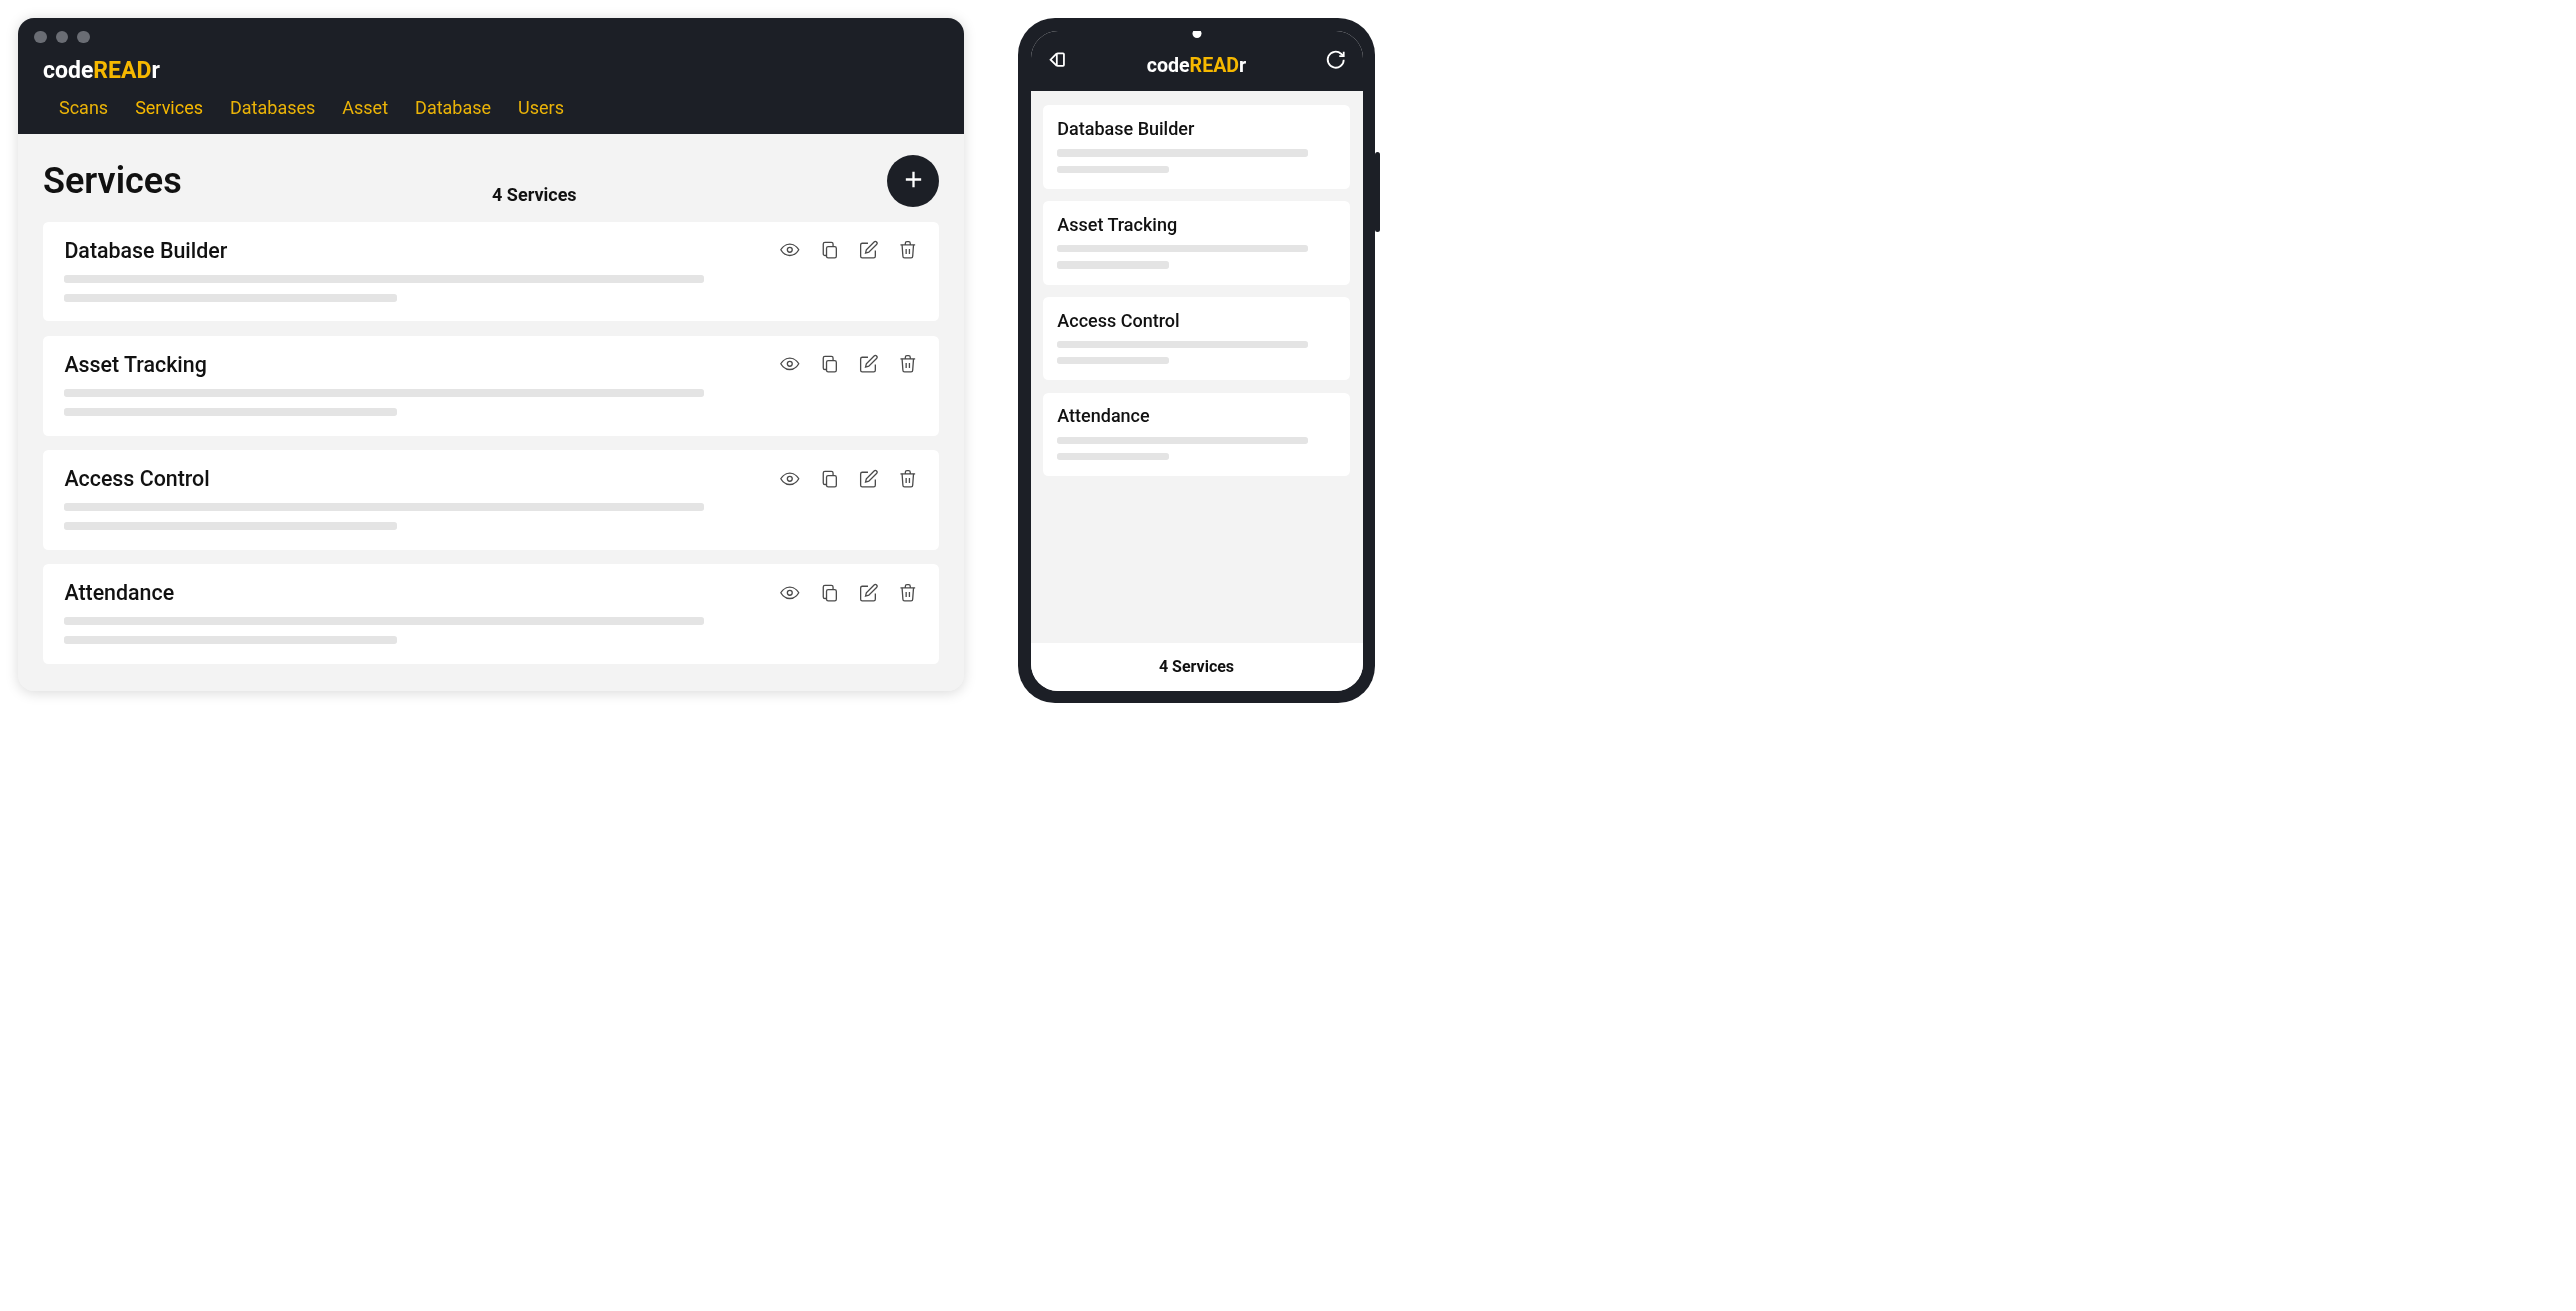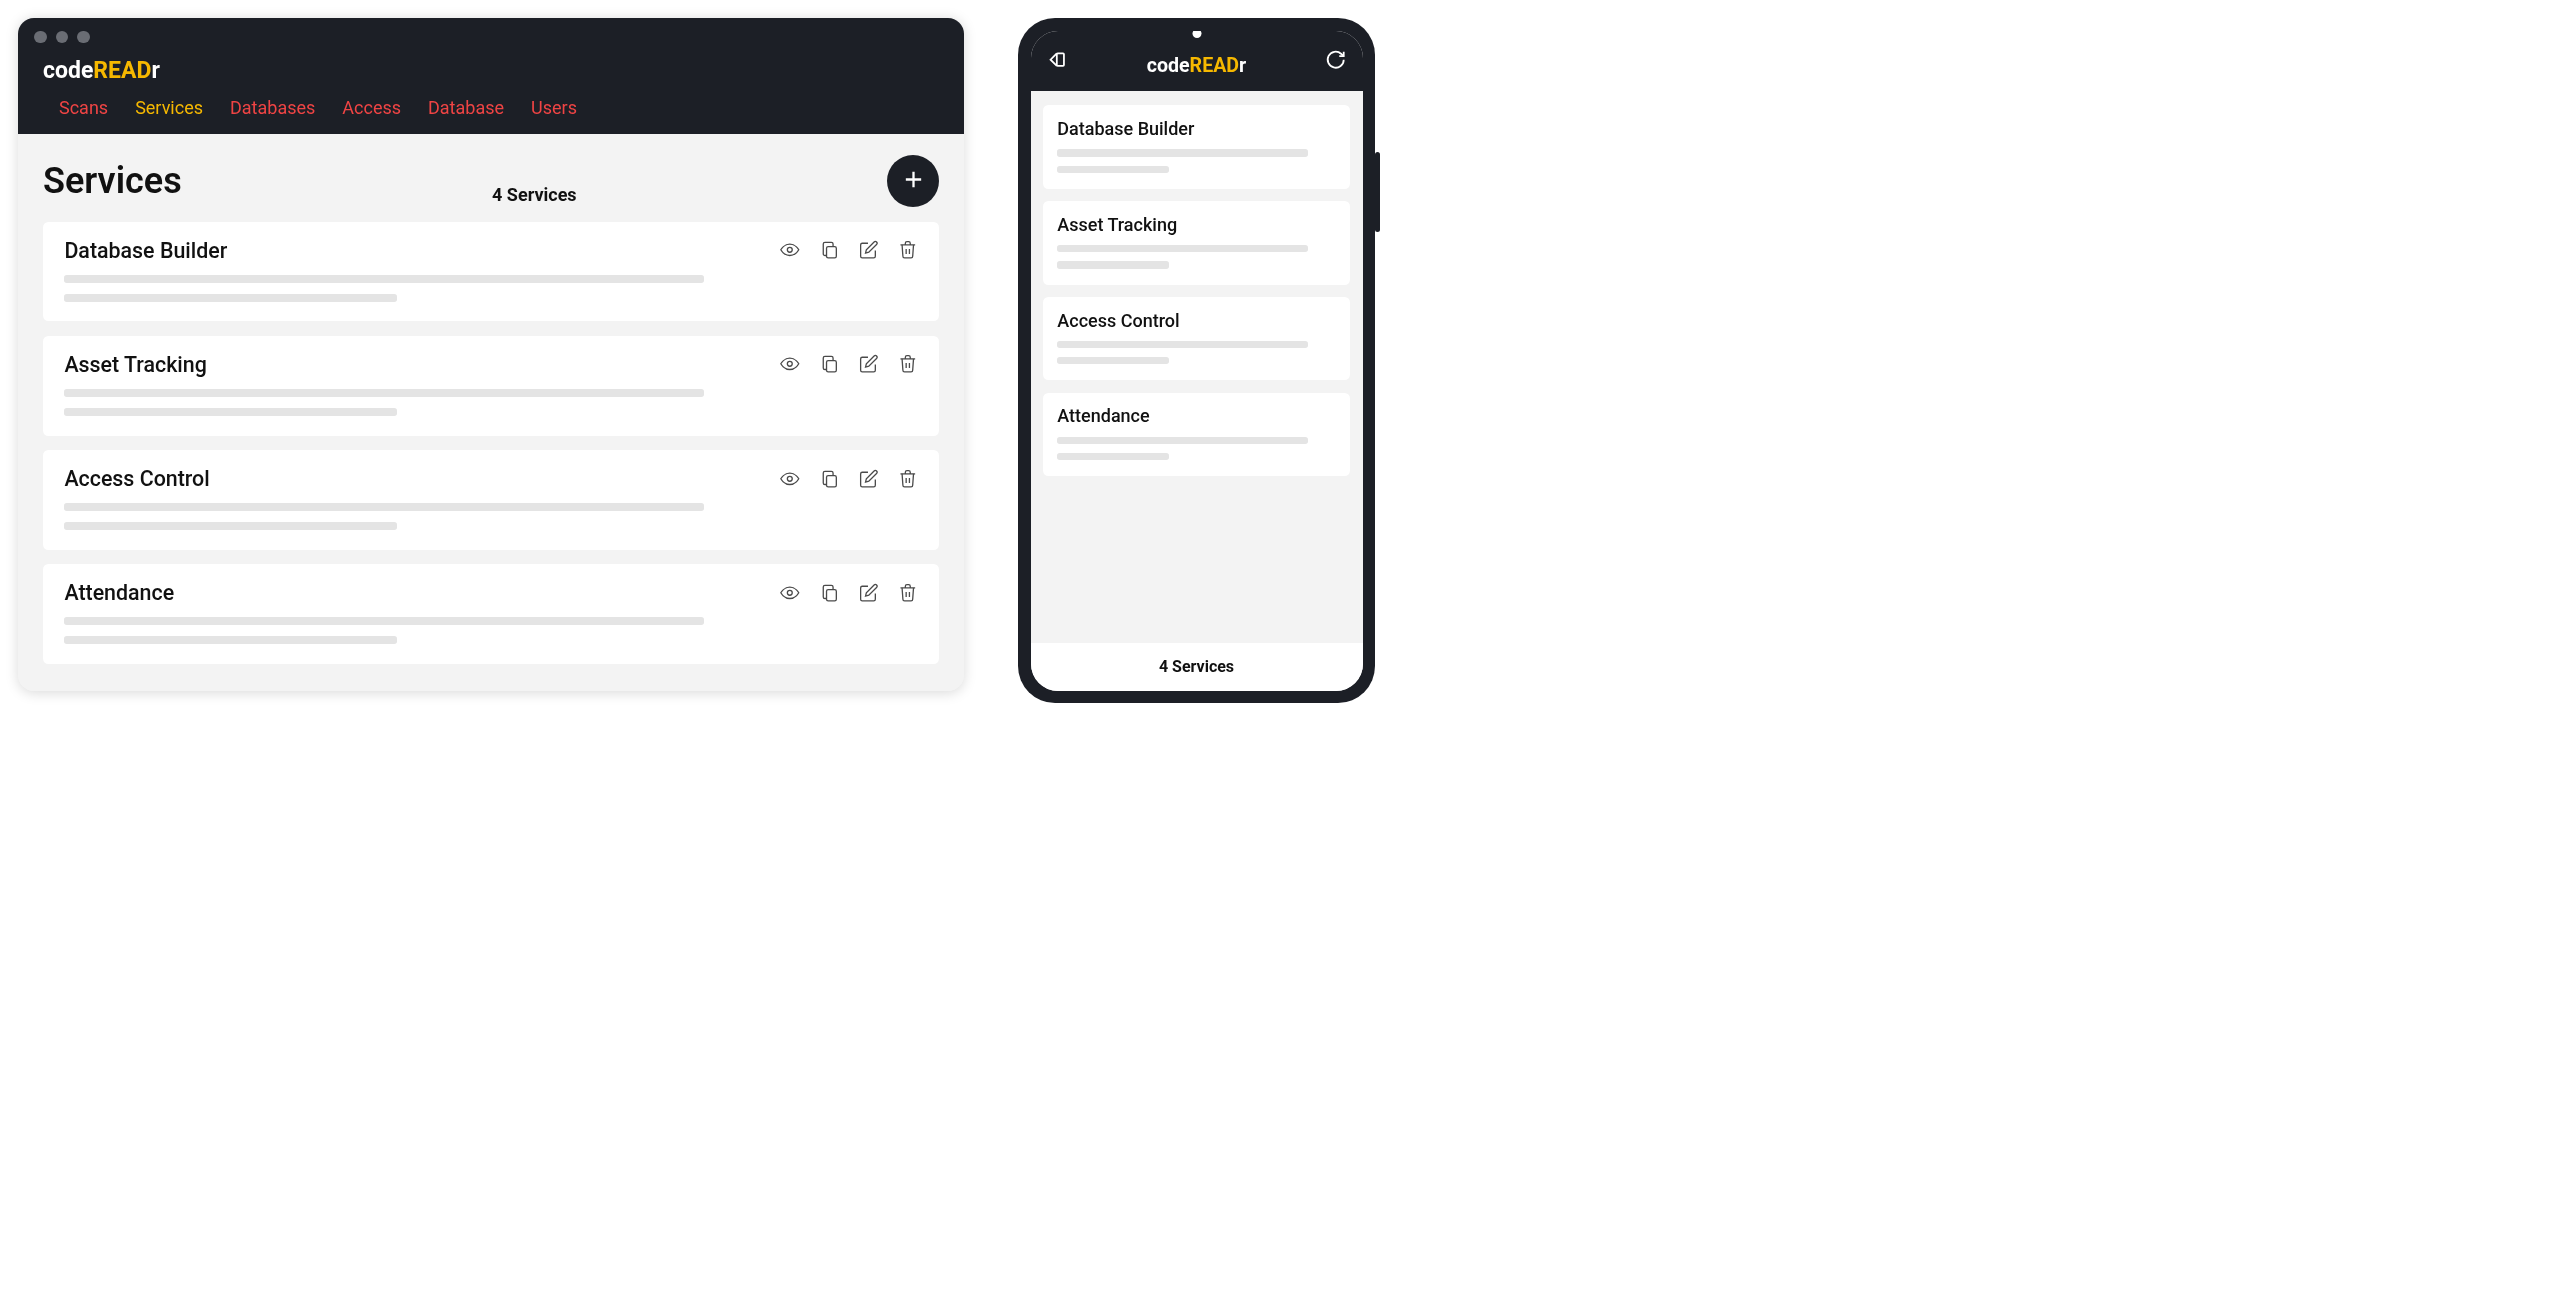--- a/index.html
+++ b/index.html
@@ -32,21 +32,21 @@
     font-weight: 700;
     padding: 5.4px 9px 9px 9px;
   }
   .brand .accent { color: #f6b800; }
   .navbar {
     display: flex;
     gap: 27px;
     padding: 3.6px 25px 16px 25px;
   }
   .nav-item {
-    color: #ef4444;
+    color: #eab308;
     font-size: 18px;
     cursor: pointer;
   }
   .nav-item.active { color: #f6b800; }
 
   .page {
     background: #f3f3f3;
     padding: 21.4px 25px 27px 25px;
   }
   .page-head {
@@ -192,21 +192,21 @@
       <div class="dot"></div>
       <div class="dot"></div>
     </div>
     <div class="brand">
       <span>code</span><span class="accent">READ</span><span>r</span>
     </div>
     <div class="navbar">
       <span class="nav-item">Scans</span>
       <span class="nav-item active">Services</span>
       <span class="nav-item">Databases</span>
-      <span class="nav-item">Access</span>
+      <span class="nav-item">Asset</span>
       <span class="nav-item">Database</span>
       <span class="nav-item">Users</span>
     </div>
   </div>
 
   <div class="page">
     <div class="page-head">
       <div class="page-title">Services</div>
       <div class="count-label">4 Services</div>
       <div class="fab">

